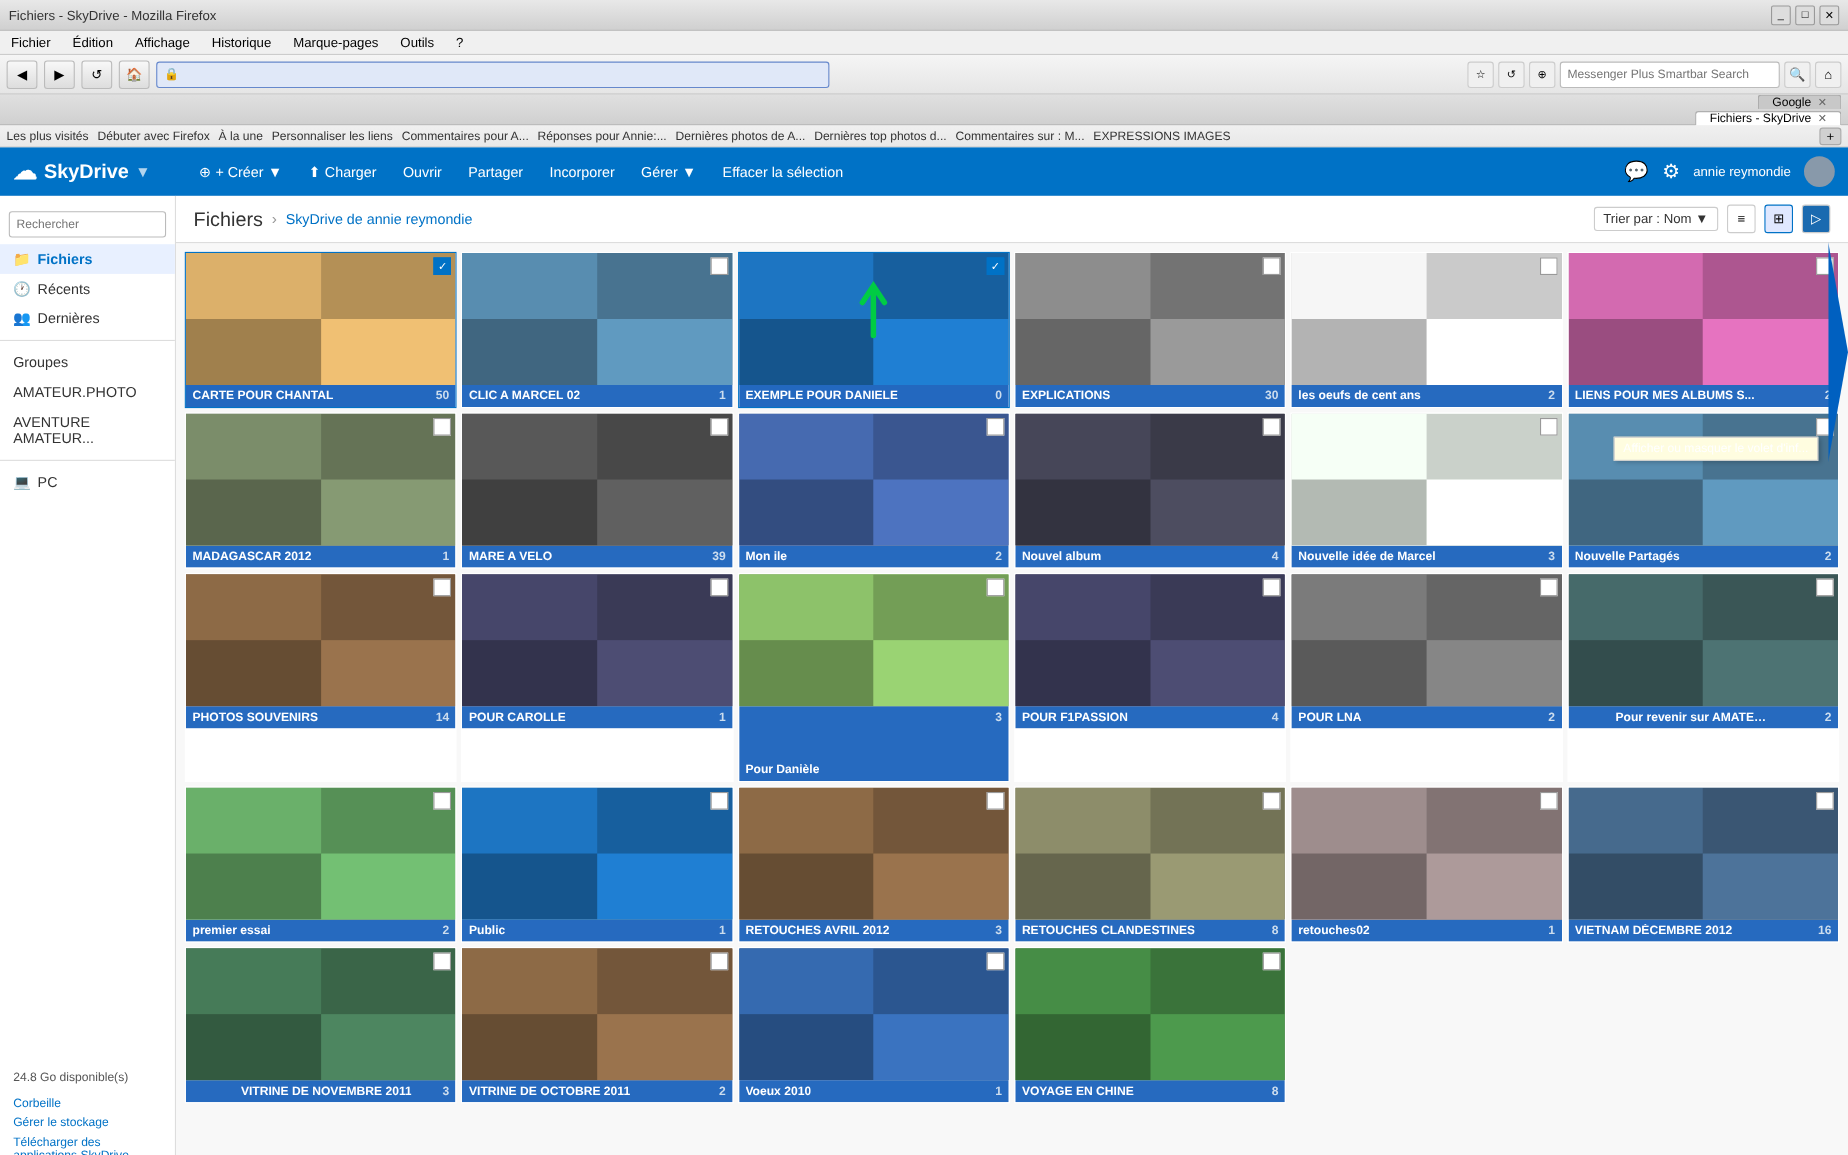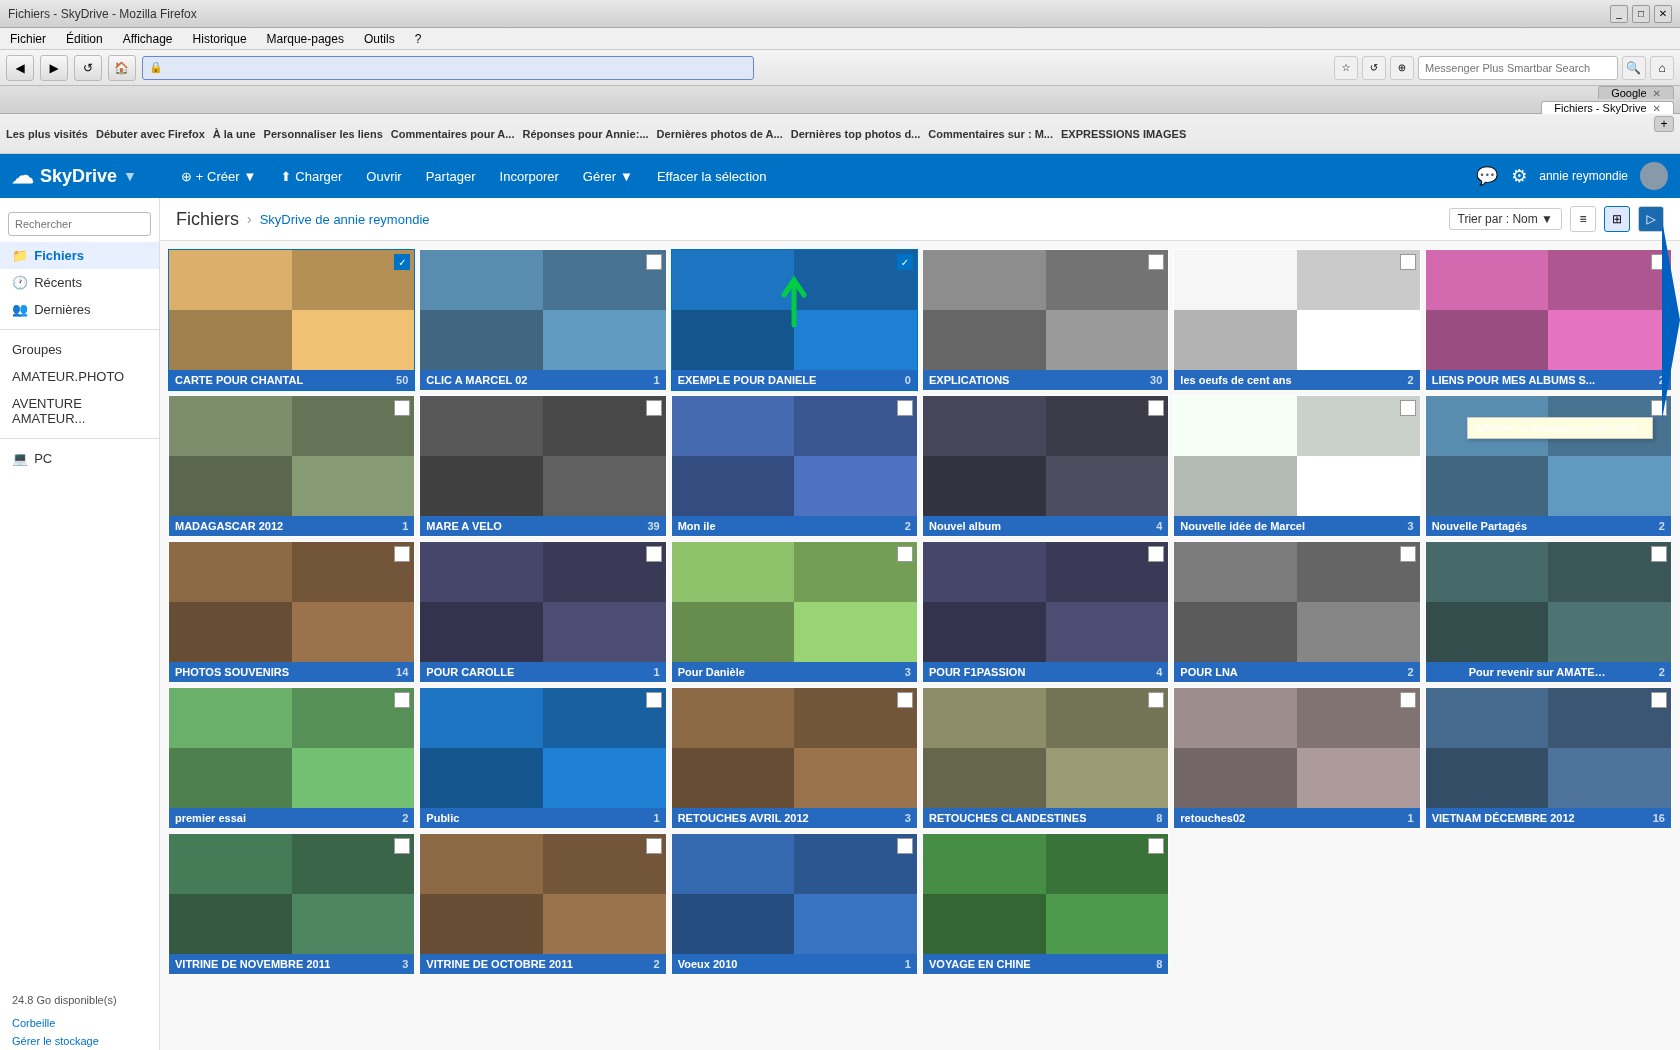--- a/index.html
+++ b/index.html
@@ -53,28 +53,27 @@
       font-size: 11px;
       cursor: pointer;
       gap: 6px;
     }
     .tab.active { background: white; }
     .tab-close { font-size: 10px; color: #666; }
     .tab-add { width: 20px; height: 20px; background: #d0d0d0; border: 1px solid #aaa; border-radius: 3px; display: flex; align-items: center; justify-content: center; cursor: pointer; }
 
     .bookmarks-bar {
       background: linear-gradient(to bottom, #f0f0f0, #e8e8e8);
-      height: 40px;
+      height: 20px;
       display: flex;
       align-items: center;
       padding: 0 6px;
       gap: 8px;
       border-bottom: 1px solid #ccc;
       overflow: hidden;
-      font-weight: bold;
     }
     .bookmark { font-size: 11px; color: #333; cursor: pointer; white-space: nowrap; display: flex; align-items: center; gap: 3px; }
 
     
     .app { display: flex; flex-direction: column; height: calc(1050px - 116px); }
 
     .skydrive-header {
       background: #0072c6;
       height: 44px;
       display: flex;
@@ -601,21 +600,21 @@
       <div style="width:100%; height:100%; background:#80b060; position:relative; overflow:hidden;">
 
         <div style="position:absolute; top:0; left:0; width:50%; height:50%; background:#80b060; filter:brightness(1.1);"></div>
         <div style="position:absolute; top:0; right:0; width:50%; height:50%; background:#80b060; filter:brightness(0.9);"></div>
         <div style="position:absolute; bottom:0; left:0; width:50%; height:50%; background:#80b060; filter:brightness(0.8);"></div>
         <div style="position:absolute; bottom:0; right:0; width:50%; height:50%; background:#80b060; filter:brightness(1.2);"></div>
       </div>
       <div class="folder-checkbox"></div>
     </div>
     <div class="folder-label">
-      <span style="overflow:hidden;text-overflow:ellipsis;white-space:nowrap;max-width:75%;">Pour Danièle</span>
+      <span style="overflow:hidden;text-overflow:ellipsis;white-space:nowrap;max-width:75%;margin-top:48px;">Pour Danièle</span>
       <span class="folder-count">3</span>
     </div>
   </div>
           <div class="folder-item">
     <div class="folder-thumb" style="background:#404060;">
       <div style="width:100%; height:100%; background:#404060; position:relative; overflow:hidden;">
 
         <div style="position:absolute; top:0; left:0; width:50%; height:50%; background:#404060; filter:brightness(1.1);"></div>
         <div style="position:absolute; top:0; right:0; width:50%; height:50%; background:#404060; filter:brightness(0.9);"></div>
         <div style="position:absolute; bottom:0; left:0; width:50%; height:50%; background:#404060; filter:brightness(0.8);"></div>
@@ -761,21 +760,21 @@
       <div style="width:100%; height:100%; background:#407050; position:relative; overflow:hidden;">
 
         <div style="position:absolute; top:0; left:0; width:50%; height:50%; background:#407050; filter:brightness(1.1);"></div>
         <div style="position:absolute; top:0; right:0; width:50%; height:50%; background:#407050; filter:brightness(0.9);"></div>
         <div style="position:absolute; bottom:0; left:0; width:50%; height:50%; background:#407050; filter:brightness(0.8);"></div>
         <div style="position:absolute; bottom:0; right:0; width:50%; height:50%; background:#407050; filter:brightness(1.2);"></div>
       </div>
       <div class="folder-checkbox"></div>
     </div>
     <div class="folder-label">
-      <span style="overflow:hidden;text-overflow:ellipsis;white-space:nowrap;max-width:75%;">VITRINE DE NOVEMBRE 2011</span>
+      <span style="overflow:hidden;text-overflow:ellipsis;white-space:nowrap;max-width:75%;margin-left:44px;">VITRINE DE NOVEMBRE 2011</span>
       <span class="folder-count">3</span>
     </div>
   </div>
           <div class="folder-item">
     <div class="folder-thumb" style="background:#806040;">
       <div style="width:100%; height:100%; background:#806040; position:relative; overflow:hidden;">
 
         <div style="position:absolute; top:0; left:0; width:50%; height:50%; background:#806040; filter:brightness(1.1);"></div>
         <div style="position:absolute; top:0; right:0; width:50%; height:50%; background:#806040; filter:brightness(0.9);"></div>
         <div style="position:absolute; bottom:0; left:0; width:50%; height:50%; background:#806040; filter:brightness(0.8);"></div>

